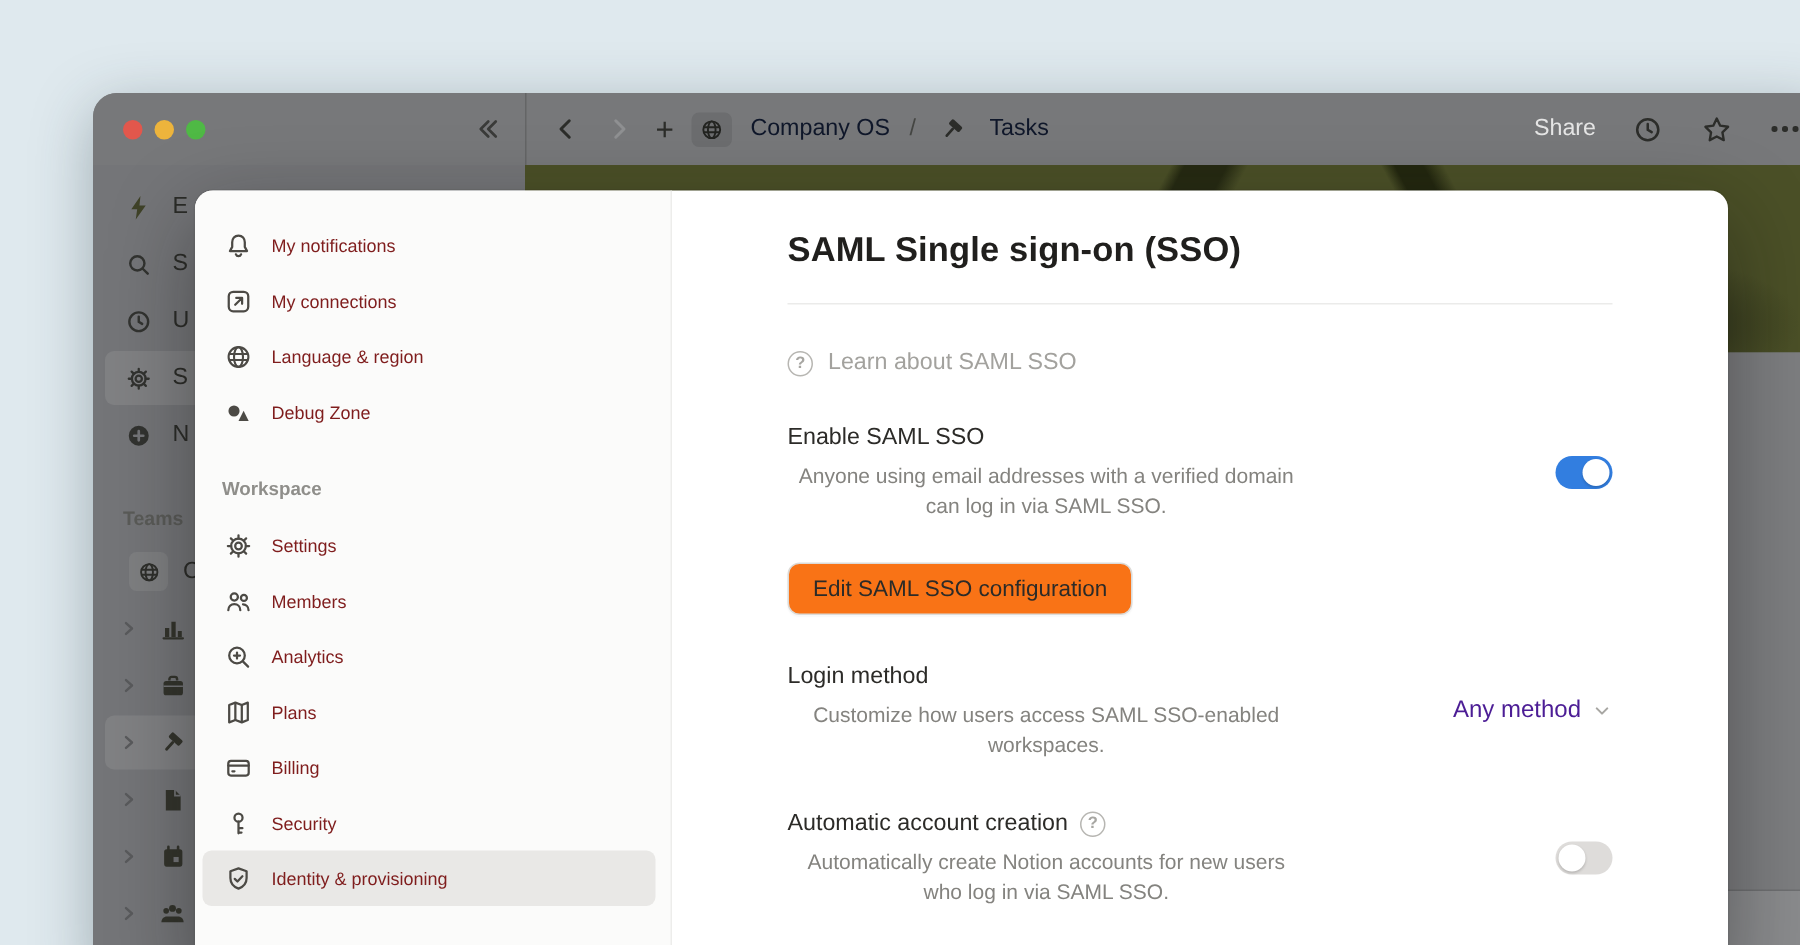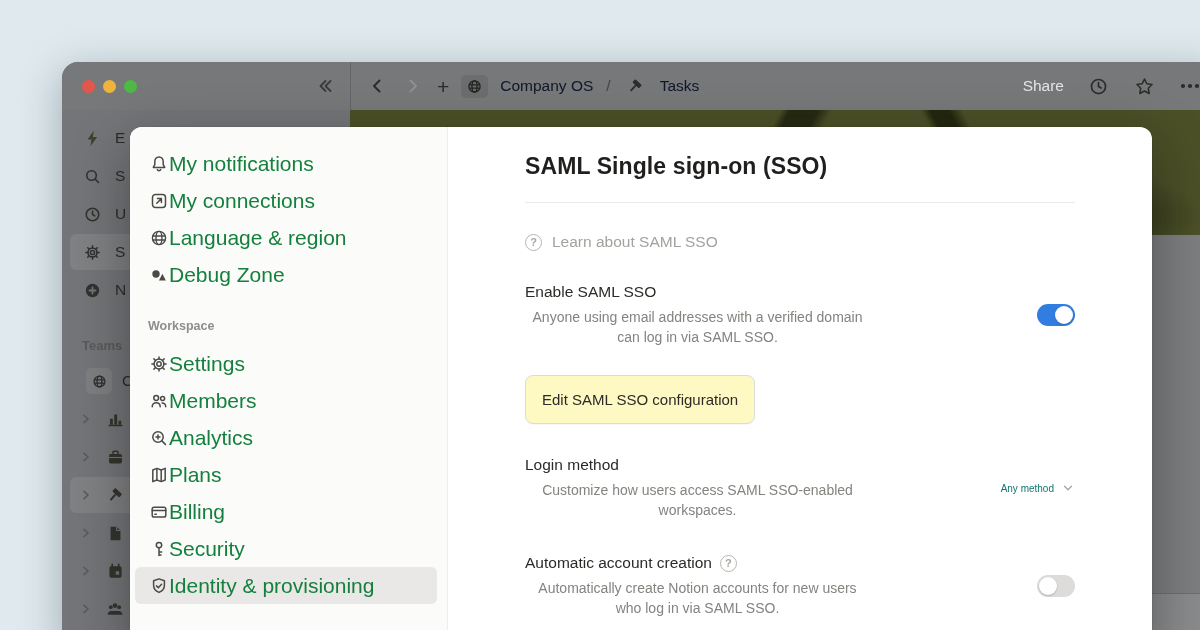--- a/index.html
+++ b/index.html
@@ -92,22 +92,22 @@
   .modal {
     position:absolute; left:130px; top:127px; width:1022px; height:523px;
     background:#ffffff; border-radius:12px; overflow:hidden; display:flex;
     box-shadow:0 18px 55px rgba(15,15,15,.4), 0 0 0 1px rgba(0,0,0,.05);
   }
   .m-sidebar {
     width:318px; flex-shrink:0; background:#fbfbfa; border-right:1px solid #ededeb;
     padding:18px 10px 0 5px;
   }
   .m-item {
-    display:flex; align-items:center; gap:0; height:37px; padding:0 13px;
-    border-radius:6px; color:#15803d; font-size:21px; font-weight:500;
+    display:flex; align-items:center; gap:12px; height:37px; padding:0 13px;
+    border-radius:6px; color:#7f1d1d; font-size:12px; font-weight:500;
   }
   .m-item.selected { background:#e9e8e6; }
   .m-item .m-ic { width:21px; display:flex; justify-content:center; color:#4c4a45; }
   .m-section { padding:26px 13px 12px; font-size:12.5px; font-weight:700; color:#8f8e8a; }
 
   .m-content { flex:1; padding:26px 77px 0 77px; }
   .m-title { font-size:23px; font-weight:700; color:#201f1d; letter-spacing:.1px; }
   .m-divider { height:1px; background:#ebebea; margin-top:22px; }
   .learn-row {
     margin-top:30px; display:flex; align-items:center; gap:10px;
@@ -128,26 +128,26 @@
   }
   .s-desc { margin-top:6px; font-size:14px; line-height:20px; color:#84837f; max-width:345px; }
   .toggle { width:38px; height:22px; border-radius:11px; position:relative; flex-shrink:0; }
   .toggle .knob {
     position:absolute; top:2px; width:18px; height:18px; border-radius:50%;
     background:#ffffff; box-shadow:0 1px 2px rgba(0,0,0,.2);
   }
   .toggle.on .knob { left:18px; }
   .toggle.off .knob { left:2px; }
   .edit-btn {
-    margin-top:28px; display:inline-flex; align-items:center; height:49px;
-    padding:0 16px; border:1px solid #dcdbd8; border-radius:8px; background:#fef9c3;
+    margin-top:28px; display:inline-flex; align-items:center; height:35px;
+    padding:0 16px; border:1px solid #dcdbd8; border-radius:8px; background:#f97316;
     font-size:15px; color:#2c2b28; font-weight:500; font-family:inherit;
     box-shadow:0 1px 1px rgba(0,0,0,.03); cursor:pointer;
   }
-  .dropdown { display:flex; align-items:center; gap:7px; font-size:10px; color:#0f766e; font-weight:500; }
+  .dropdown { display:flex; align-items:center; gap:7px; font-size:16px; color:#4c1d95; font-weight:500; }
   .dd-chev { color:#a8a7a3; display:flex; }
 </style>
 </head>
 <body>
 
 <div class="window">
   <div class="topbar">
     <div class="tb-left">
       <div class="lights">
         <span class="light red"></span>

